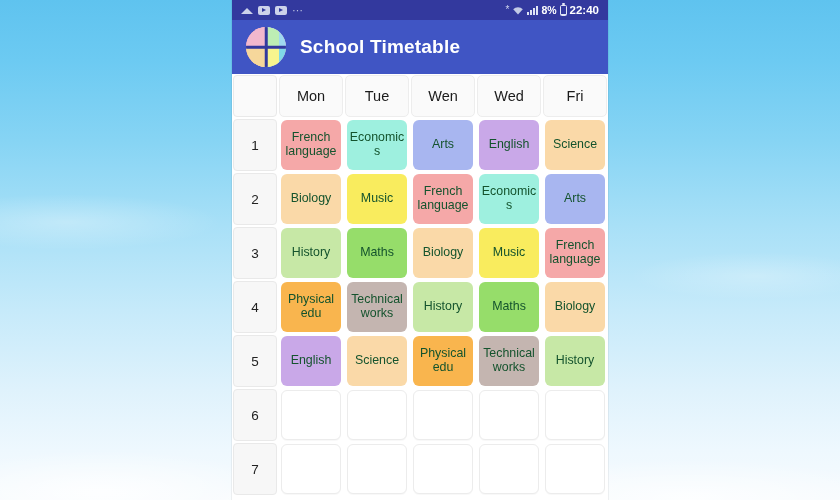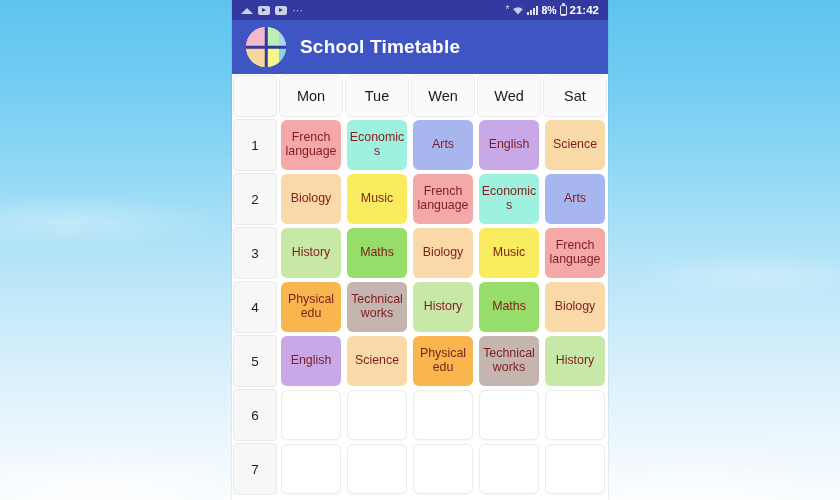--- a/index.html
+++ b/index.html
@@ -166,21 +166,21 @@
     font-size: 14.5px; color: #1b1b1b; font-weight: 400;
   }
 
   .tt-cell {
     flex: 1; margin: 2px 3px;
     border-radius: 6px;
     display: flex; align-items: center; justify-content: center;
     text-align: center;
     font-size: 12.4px;
     line-height: 1.12;
-    color: #7f1d1d;
+    color: #14532d;
     padding: 10px 2px;
     word-break: break-word;
     overflow: hidden;
   }
   .tt-cell.empty {
     background: #ffffff;
     border: 1px solid #ececec;
     box-shadow: 0 1px 1px rgba(0,0,0,0.03);
   }
 </style>
@@ -207,21 +207,21 @@
         </svg>
       </span>
       <span class="ic-sig">
           <i></i>
           <i></i>
           <i></i>
           <i></i>
         </span>
       <span class="batt-pct">8%</span>
       <span class="ic-batt"></span>
-      <span class="clock">21:42</span>
+      <span class="clock">22:40</span>
     </div>
   </div>
 
   <div class="app-bar">
     <div class="app-icon">
       <div class="q" style="background:#f2b8cd"></div>
       <div class="q" style="background:#9fd9f0"></div>
       <div class="q" style="background:#f6d79b"></div>
       <div class="q" style="background:#7fd8e8"></div>
       <div class="inner">
@@ -236,21 +236,21 @@
     <div class="app-title">School Timetable</div>
   </div>
 
   <div class="table-wrap">
     <div class="tt-row header-row">
       <div class="tt-head-blank"></div>
       <div class="tt-head">Mon</div>
       <div class="tt-head">Tue</div>
       <div class="tt-head">Wen</div>
       <div class="tt-head">Wed</div>
-      <div class="tt-head">Sat</div>
+      <div class="tt-head">Fri</div>
     </div>
     <div id="tt-body">
         <div class="tt-row body-row">
           <div class="tt-num">1</div>
           <div class="tt-cell" style="background: rgb(245, 168, 168);">French language</div>
           <div class="tt-cell" style="background: rgb(158, 240, 223);">Economics</div>
           <div class="tt-cell" style="background: rgb(168, 182, 240);">Arts</div>
           <div class="tt-cell" style="background: rgb(201, 168, 232);">English</div>
           <div class="tt-cell" style="background: rgb(250, 217, 168);">Science</div>
         </div>

